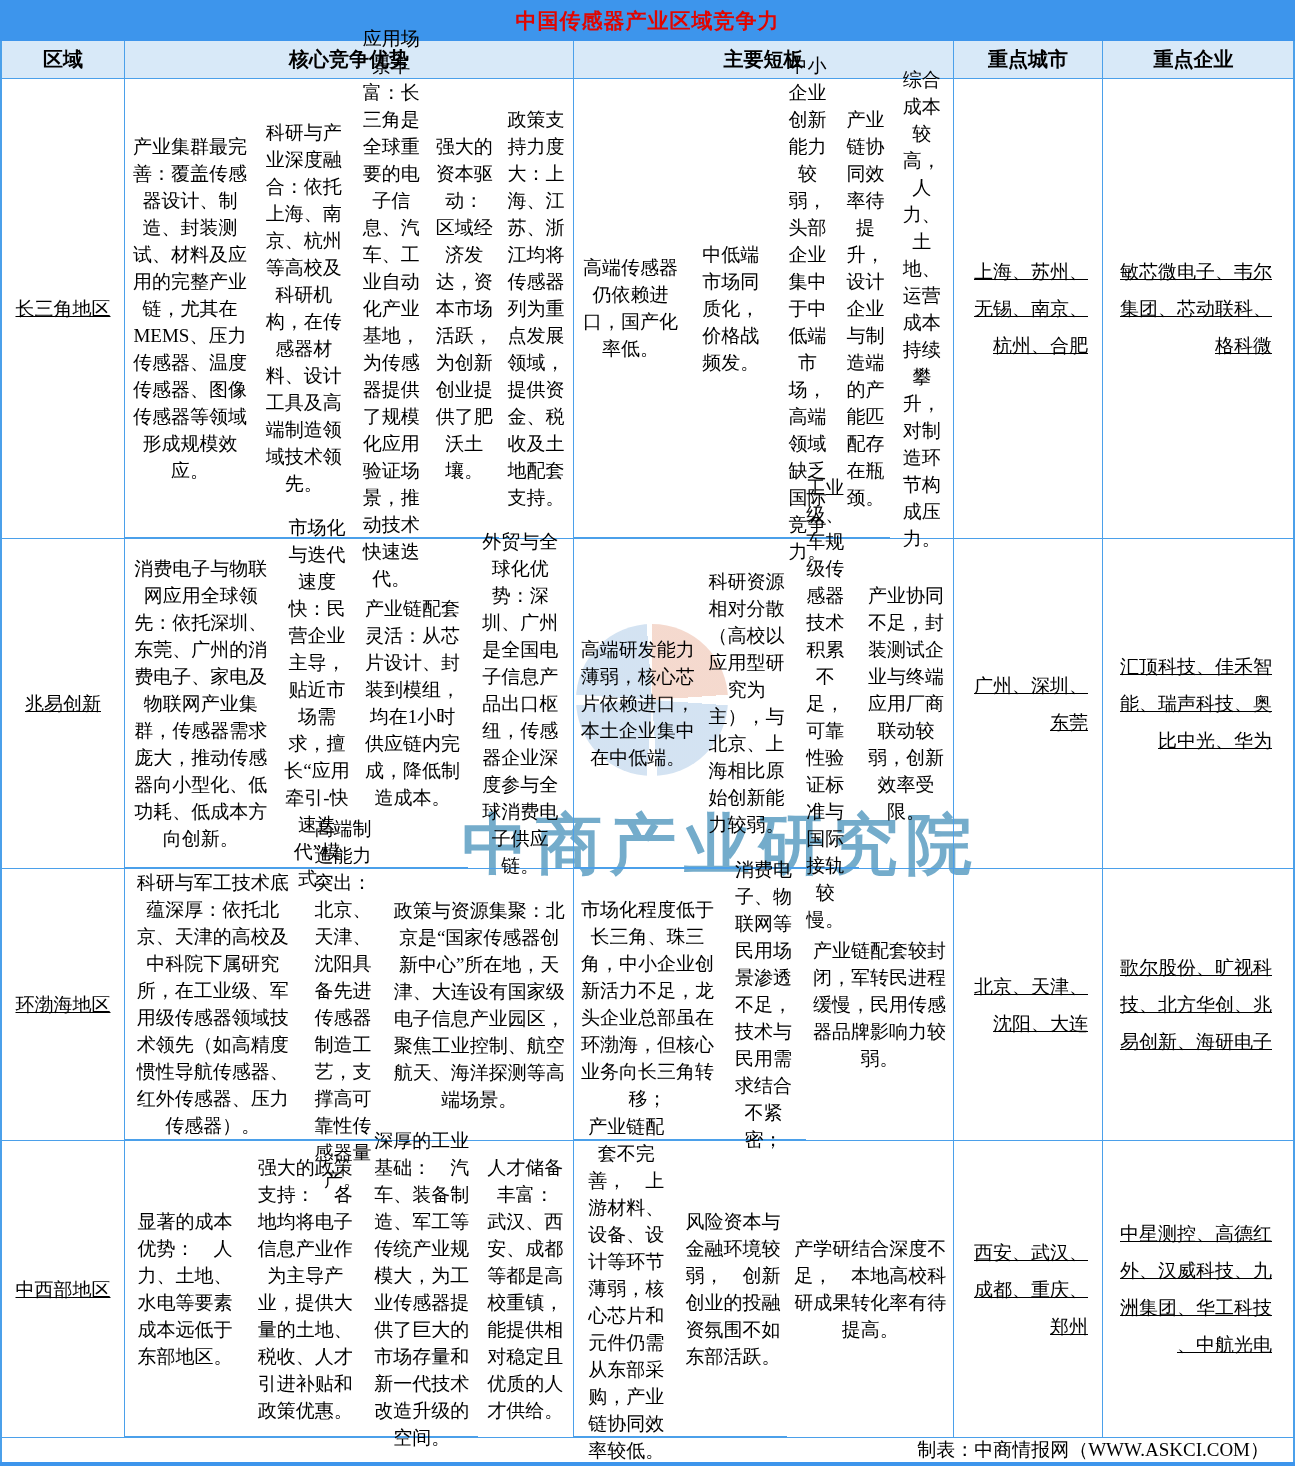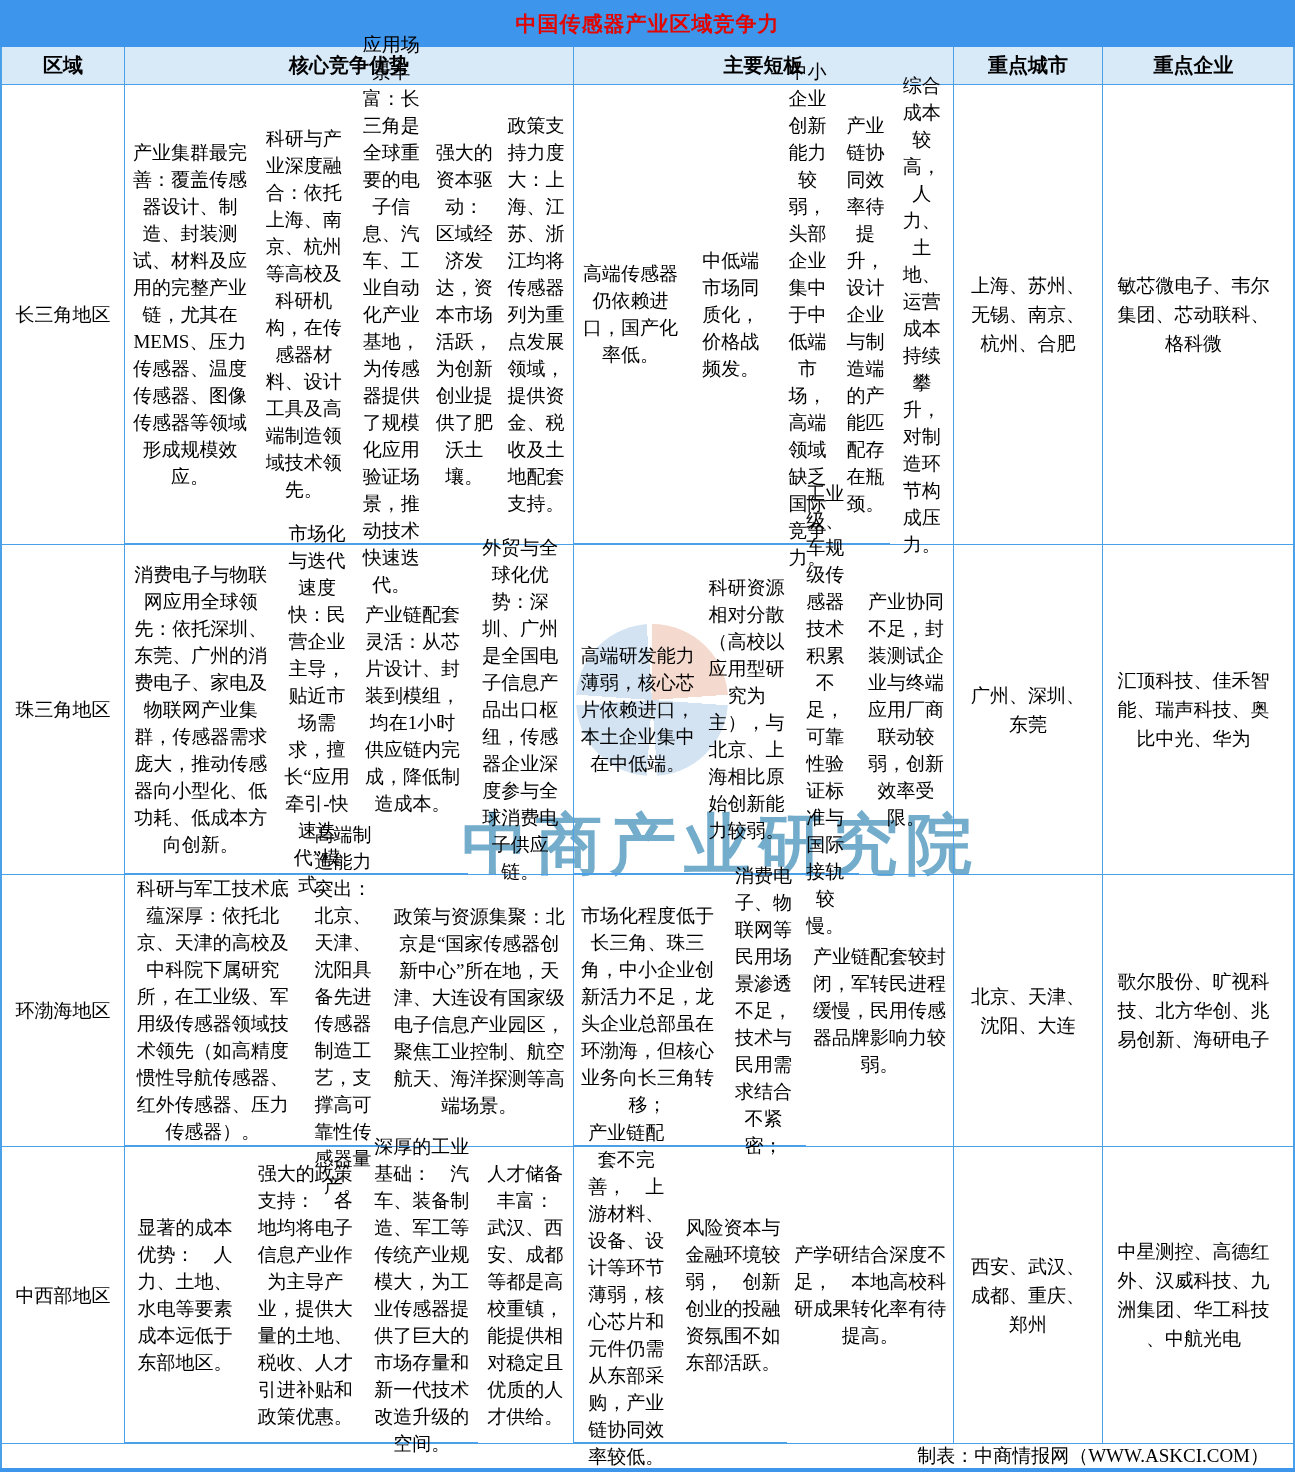--- a/index.html
+++ b/index.html
@@ -1,41 +1,41 @@
 <!DOCTYPE html>
 <html><head>
 <meta charset="utf-8">
 <style>
   * { box-sizing: border-box; margin: 0; padding: 0; }
   html,body { background:#ffffff; }
   body { width:1295px; font-family:"Liberation Serif","DejaVu Serif",serif; color:#000; }
   .table-wrap { position:relative; width:1295px; height:1472px; background:#fff; overflow:hidden; }
 
   .title-bar {
-    height:47px; background:#3d95ec; color:#e10600;
+    height:41px; background:#3d95ec; color:#e10600;
     display:flex; align-items:center; justify-content:center;
     font-size:21px; font-weight:bold; letter-spacing:1px;
     position:relative; z-index:2;
   }
   .hdr {
     display:flex; height:38px; background:#d8e9f8;
     border-left:2px solid #4ba0ea; border-right:2px solid #4ba0ea; border-bottom:1px solid #4ba0ea;
     font-weight:bold; font-size:20px; position:relative; z-index:2;
   }
   .hcell { display:flex; align-items:center; justify-content:center; border-right:1px solid #4ba0ea; height:100%; }
   .hcell:last-child { border-right:none; }
 
   .tbody { border-left:2px solid #4ba0ea; border-right:2px solid #4ba0ea; position:relative; z-index:2; background:transparent; }
   .region-row { display:flex; border-bottom:1px solid #4ba0ea; }
 
   .c1 { width:123px; } .c2 { width:449px; } .c3 { width:380px; } .c4 { width:149px; } .c5 { width:181px; }
 
   .cell {
-    display:flex; align-items:center; justify-content:center; text-align:center;
-    font-size:19px; line-height:29px; border-right:1px solid #4ba0ea;
+    display:flex; align-items:center; justify-content:center; text-align:right;
+    font-size:19px; line-height:37px; border-right:1px solid #4ba0ea;text-decoration:underline;
   }
   .cell.c4 { padding:0 14px; line-break:anywhere; }
   .cell.c5 { padding:0 12px; border-right:none; line-break:anywhere; }
   .stack { display:flex; flex-direction:row; border-right:1px solid #4ba0ea; }
   .item {
     display:flex; align-items:center; justify-content:center; text-align:center;
     font-size:19px; line-height:27px; padding:1px 6px; border-bottom:1px solid #4ba0ea;
   }
   .item:last-child { border-bottom:none; }
 
@@ -120,21 +120,21 @@
         </div>
         <div class="cell c4">
           <div>上海、苏州、无锡、南京、杭州、合肥</div>
         </div>
         <div class="cell c5">
           <div>敏芯微电子、韦尔集团、芯动联科、格科微</div>
         </div>
       </div>
       <div class="region-row" style="height: 330px;">
         <div class="cell c1">
-          <div>珠三角地区</div>
+          <div>兆易创新</div>
         </div>
         <div class="stack c2">
           <div class="item" style="flex:115 1 0px">
             <div>消费电子与物联网应用全球领先：依托深圳、东莞、广州的消费电子、家电及物联网产业集群，传感器需求庞大，推动传感器向小型化、低功耗、低成本方向创新。</div>
           </div>
           <div class="item" style="flex:57 1 0px">
             <div>市场化与迭代速度快：民营企业主导，贴近市场需求，擅长“应用牵引-快速迭代”模式。</div>
           </div>
           <div class="item" style="flex:81 1 0px">
             <div>产业链配套灵活：从芯片设计、封装到模组，均在1小时供应链内完成，降低制造成本。</div>

